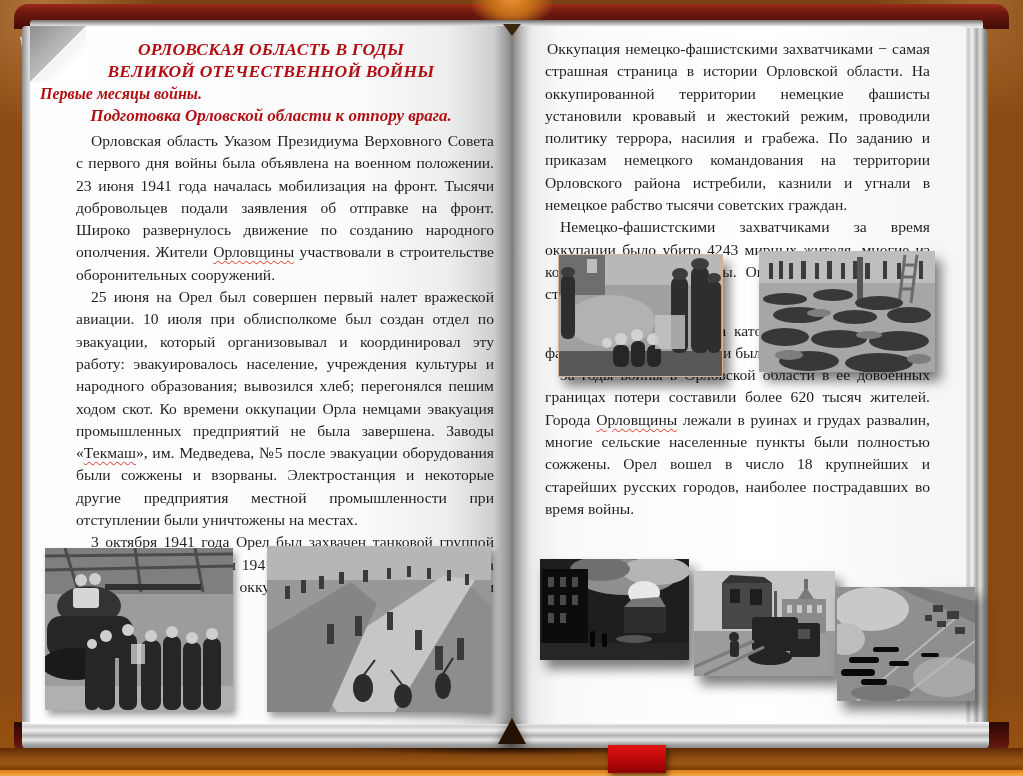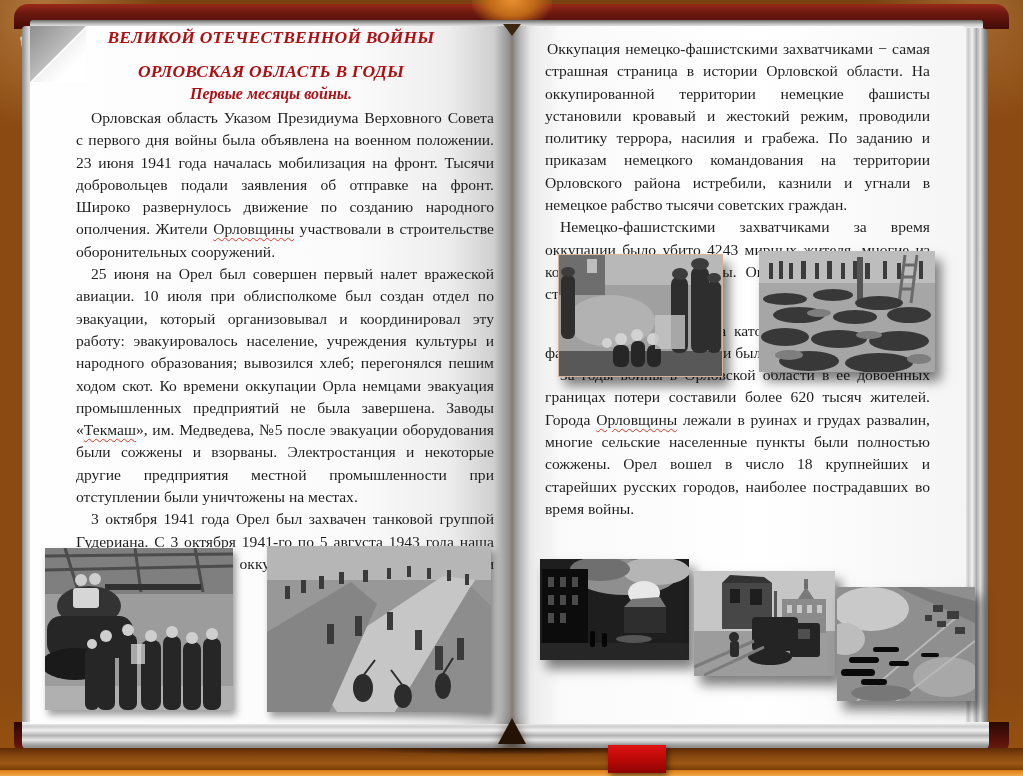--- a/index.html
+++ b/index.html
@@ -58,21 +58,21 @@
   
   .dogear{position:absolute;left:0;top:0;width:56px;height:56px;z-index:6;}
   .dogear .back{position:absolute;inset:0;clip-path:polygon(0 0,100% 0,0 100%);
     background:linear-gradient(135deg,#8f8f8f 0%,#c6c6c6 60%,#e2e2e2 100%);}
   .dogear .flap{position:absolute;inset:0;clip-path:polygon(100% 4%,100% 100%,4% 100%);
     background:linear-gradient(315deg,#ffffff 25%,#f0f0f0 50%,#cdcdcd 78%,#b9b9b9 100%);
     filter:drop-shadow(-3px -3px 3px rgba(0,0,0,.35));}
   
   .heading{margin:12px 10px 0 10px;text-align:center;font-weight:bold;font-style:italic;
     font-size:17.5px;line-height:22px;letter-spacing:.2px;}
-  .subheading1{margin:1px 10px 0 10px;text-align:center;font-weight:bold;font-style:italic;font-size:16px;line-height:21px;}
+  .subheading1{margin:1px 10px 0 10px;text-align:left;font-weight:bold;font-style:italic;font-size:16px;line-height:21px;}
   .subheading2{margin:1px 10px 2px 10px;text-align:center;font-weight:bold;font-style:italic;font-size:17px;line-height:22px;}
   .body-text{margin:0;padding:0 18px 0 18px;font-size:15.6px;line-height:22.3px;text-align:justify;}
   .page-right .body-text{padding:0 36px 0 33px;}
   .body-text p{margin:0;text-indent:15px;}
   .body-text p.no-indent{text-indent:2px;}
   .page-right .first-block{margin-top:12px;}
   .page-left .first-block{margin-top:3px;margin-left:28px;}
   .misspell{text-decoration-line:underline;text-decoration-style:wavy;text-decoration-color:#e23522;
     text-decoration-thickness:1px;text-underline-offset:3px;}
   
@@ -103,23 +103,24 @@
   <div class="stack-left"></div>
   <div class="stack-right"></div>
   <div class="stack-bottom"></div>
 
   <div class="page page-left">
     <div class="dogear">
       <div class="back"></div>
       <div class="flap"></div>
     </div>
 
+    <div class="heading" style="color:#b01014">ОРЛОВСКАЯ ОБЛАСТЬ В ГОДЫ</div>
     <div class="heading" style="color:#b01014;margin-top:0">ВЕЛИКОЙ ОТЕЧЕСТВЕННОЙ ВОЙНЫ</div>
-    <div class="heading" style="color:#b01014">ОРЛОВСКАЯ ОБЛАСТЬ В ГОДЫ</div>
     <div class="subheading1" style="color:#b01014">Первые месяцы войны.</div>
+    <div class="subheading2" style="color:#b01014">Подготовка Орловской области к отпору врага.</div>
 
     <div class="body-text first-block">
       <p><span>Орловская область Указом Президиума Верховного Совета с первого дня войны была объявлена на военном положении. 23 июня 1941 года началась мобилизация на фронт. Тысячи добровольцев подали заявления об отправке на фронт. Широко развернулось движение по созданию народного ополчения. Жители </span><span class="misspell">Орловщины</span><span> участвовали в строительстве оборонительных сооружений.</span></p>
       <p><span>25 июня на Орел был совершен первый налет вражеской авиации. 10 июля при облисполкоме был создан отдел по эвакуации, который организовывал и координировал эту работу: эвакуировалось население, учреждения культуры и народного образования; вывозился хлеб; перегонялся пешим ходом скот. Ко времени оккупации Орла немцами эвакуация промышленных предприятий не была завершена. Заводы «</span><span class="misspell">Текмаш</span><span>», им. Медведева, №5 после эвакуации оборудования были сожжены и взорваны. Электростанция и некоторые другие предприятия местной промышленности при отступлении были уничтожены на местах.</span></p>
       <p><span>3 октября 1941 года Орел был захвачен танковой группой Гудериана. С 3 октября 1941-го по 5 августа 1943 года наша земля была временно оккупирована немецко-фашистскими захватчиками.</span></p>
     </div>
 
     <div class="photo ph-tank ph-shadow-soft" title="Workers and officers beside a tank in a factory">
       <svg viewBox="0 0 188 162" preserveAspectRatio="none">
         <rect width="188" height="162" fill="#9c9c9c"></rect>

